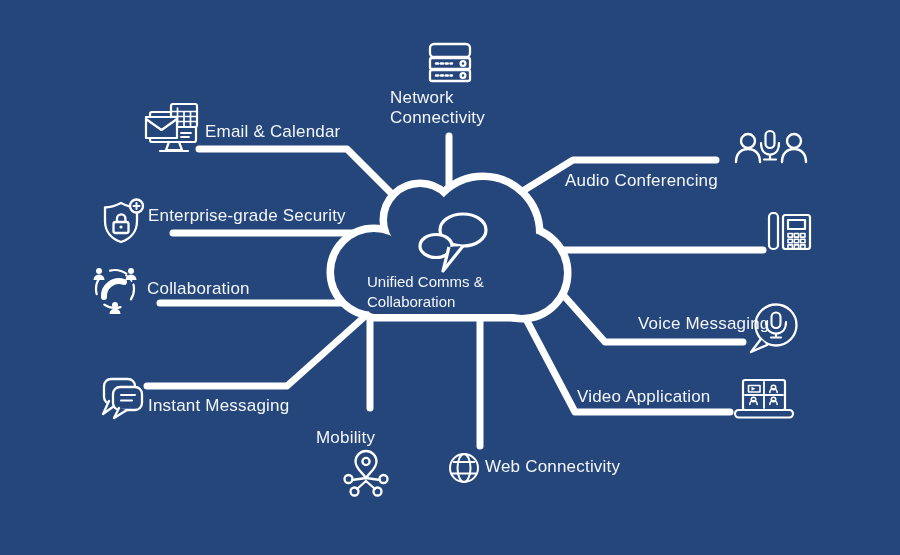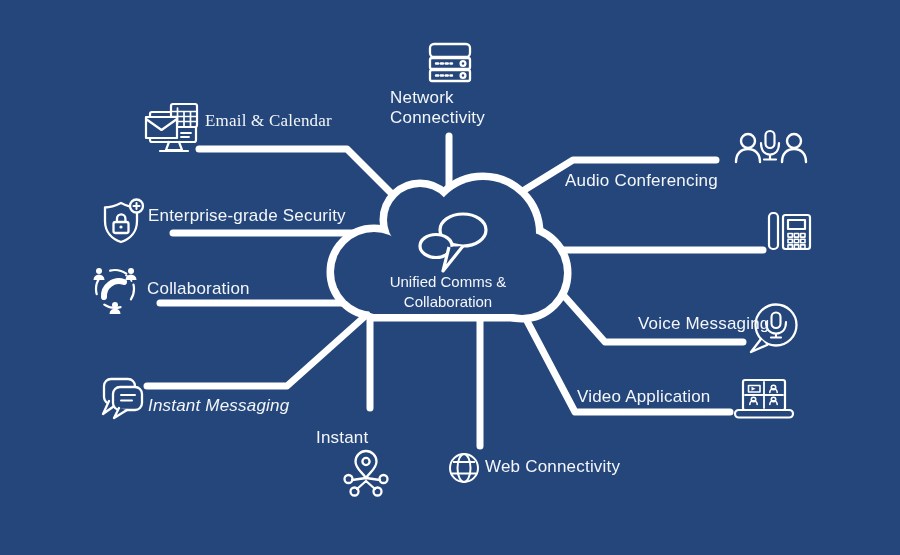--- a/index.html
+++ b/index.html
@@ -20,21 +20,21 @@
     position:absolute;
     color:var(--text);
     font-size:17px;
     letter-spacing:.2px;
     white-space:nowrap;
   }
   .label.center-align{white-space:normal;line-height:20px;}
   #cloud-title{
     position:absolute;
     left:367px;top:272px;width:162px;
-    text-align:center;
+    text-align:left;
     color:var(--text);
     font-size:15px;line-height:20px;
   }
 </style>
 </head>
 <body>
 
 <div id="canvas">
 
 <svg id="art" width="900" height="555" viewBox="0 0 900 555">
@@ -192,22 +192,22 @@
     <rect x="735" y="410" width="58" height="7.5" rx="3.75"></rect>
   </g>
 </svg>
 
   <div id="cloud-title">
     <div>Unified Comms &amp;</div>
     <div>Collaboration</div>
   </div>
 
   <div class="label center-align" style="left:390px;top:88px;width:120px;">Network Connectivity</div>
-  <div class="label" style="left:205px;top:111px;font-family:Liberation Serif, serif;">Email &amp; Calendar</div>
+  <div class="label" style="left:205px;top:122px;">Email &amp; Calendar</div>
   <div class="label" style="left:148px;top:206px;">Enterprise-grade Security</div>
   <div class="label" style="left:147px;top:279px;">Collaboration</div>
-  <div class="label" style="left:148px;top:396px;font-style:italic;">Instant Messaging</div>
-  <div class="label center-align" style="left:316px;top:428px;width:100px;">Instant</div>
+  <div class="label" style="left:148px;top:396px;">Instant Messaging</div>
+  <div class="label center-align" style="left:316px;top:428px;width:100px;">Mobility</div>
   <div class="label" style="left:485px;top:457px;">Web Connectivity</div>
   <div class="label" style="left:565px;top:135px;margin-top:36px;">Audio Conferencing</div>
   <div class="label" style="left:610px;top:314px;margin-left:28px;">Voice Messaging</div>
   <div class="label" style="left:577px;top:387px;">Video Application</div>
 </div>
 
 </body></html>

